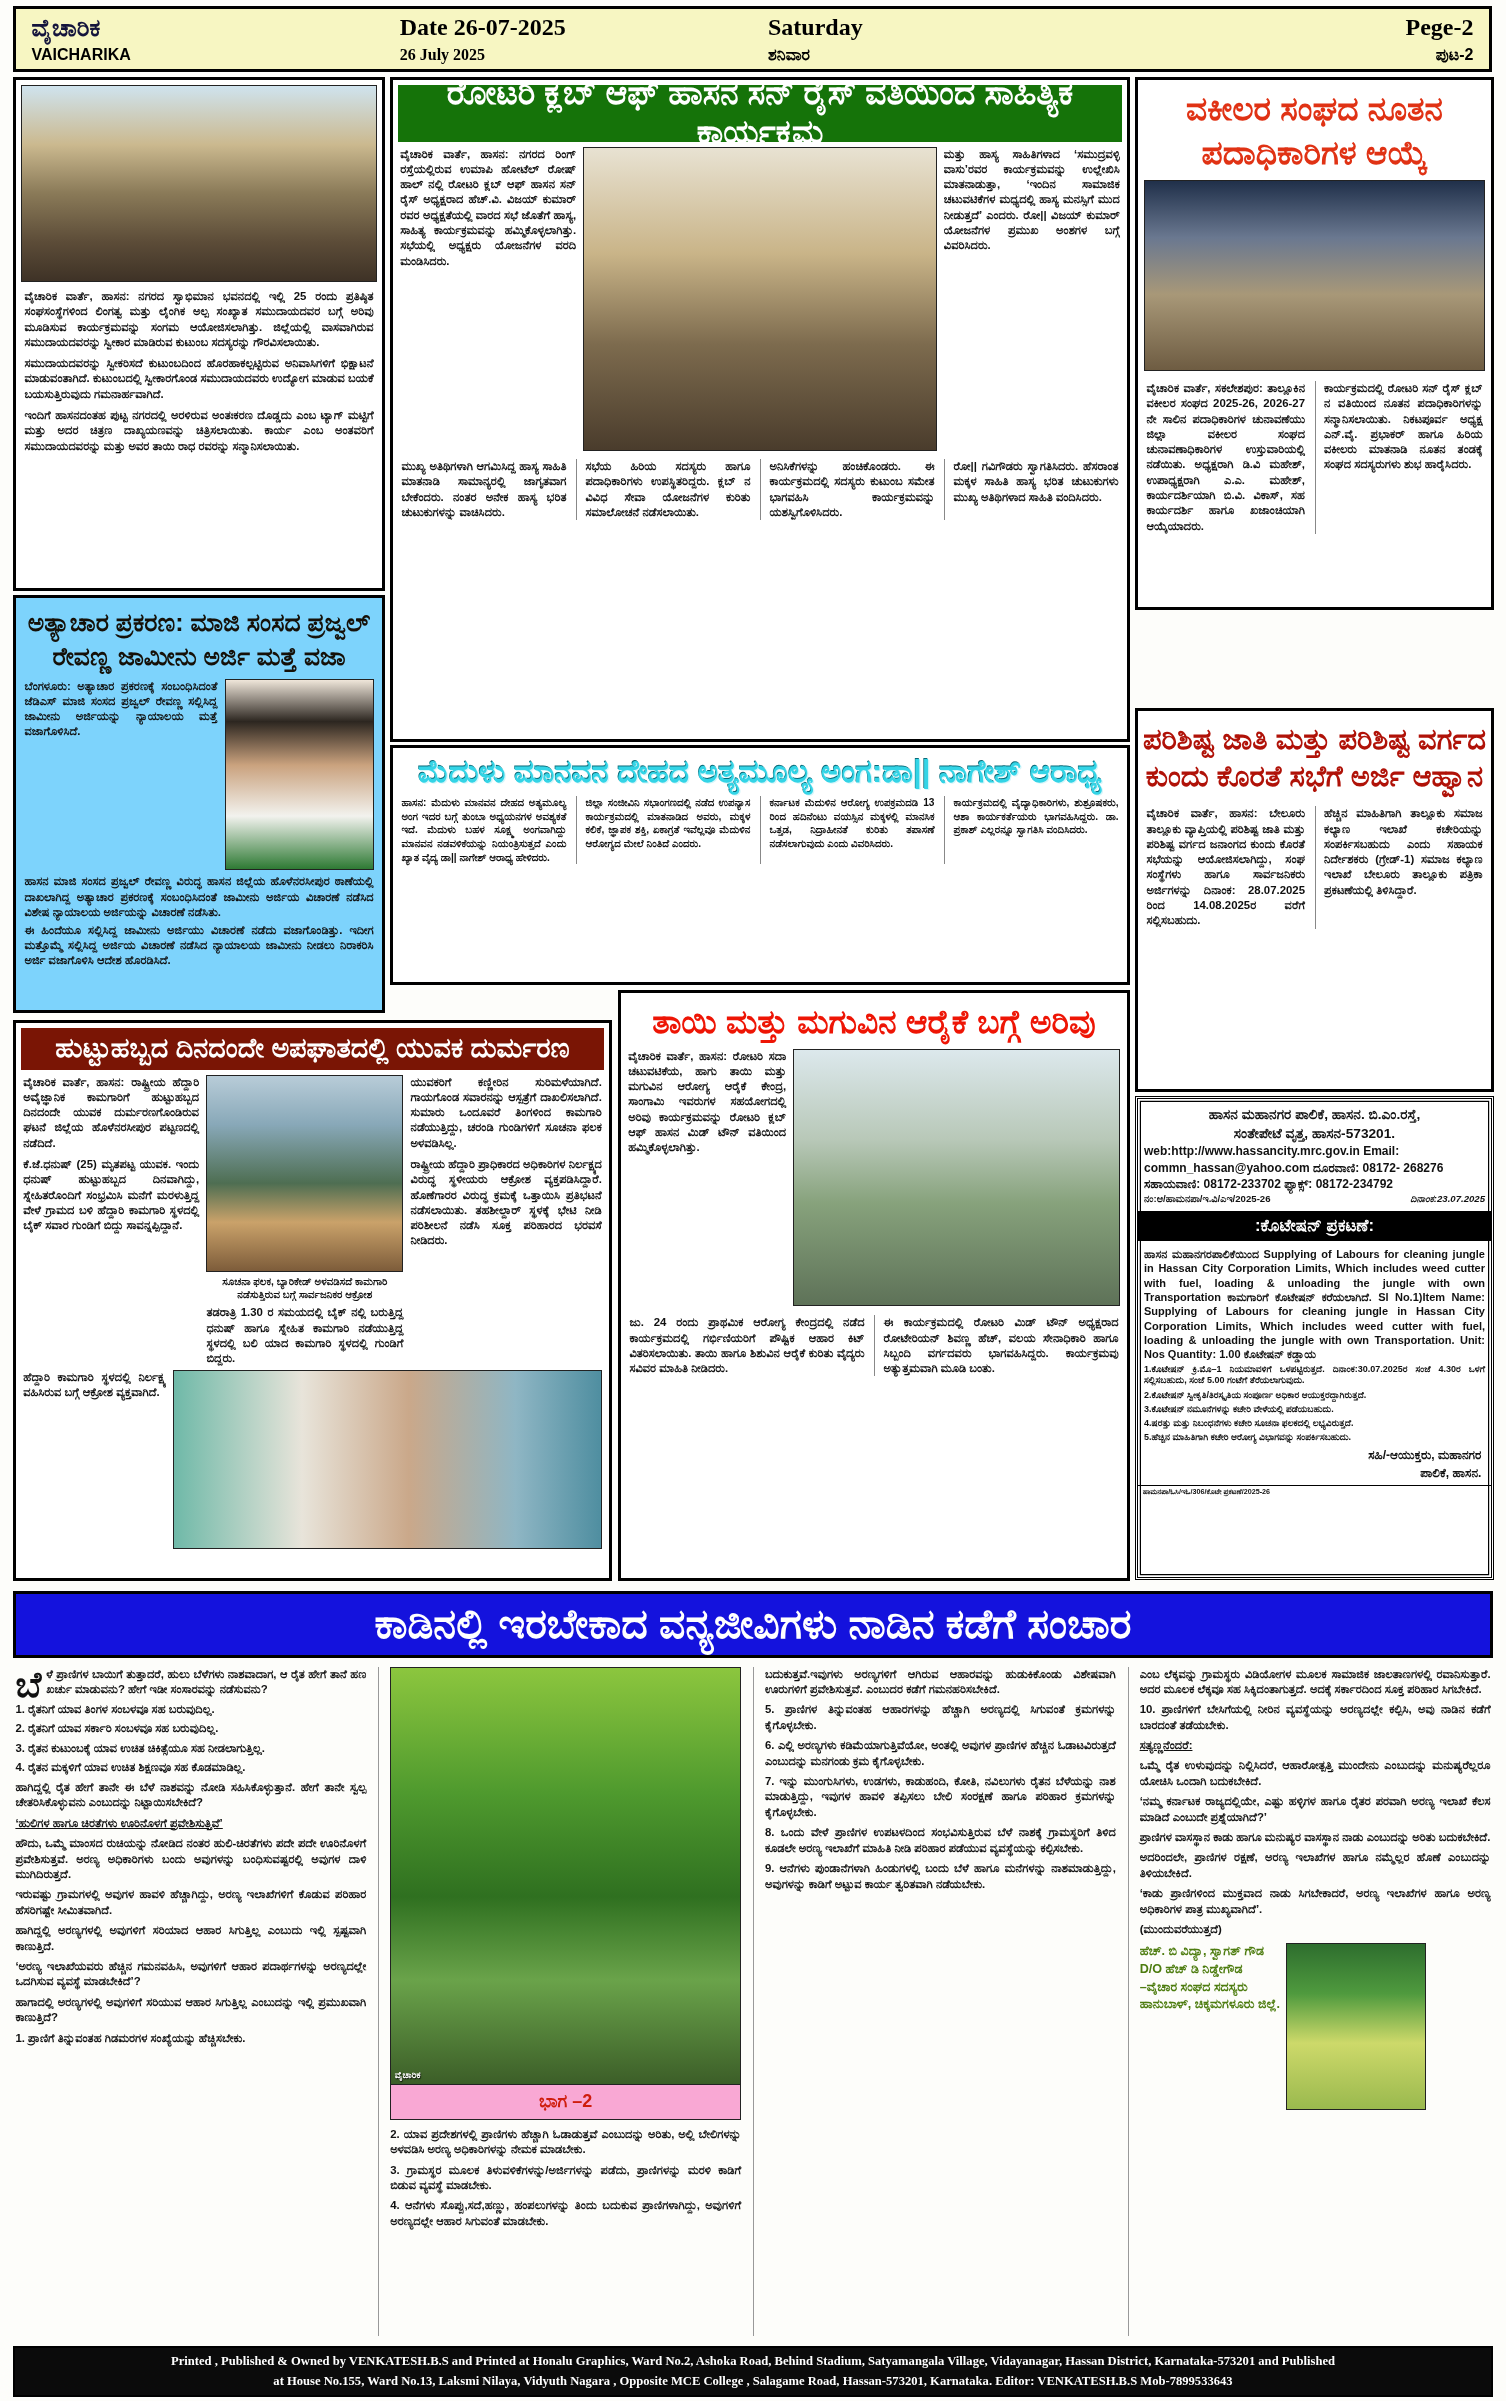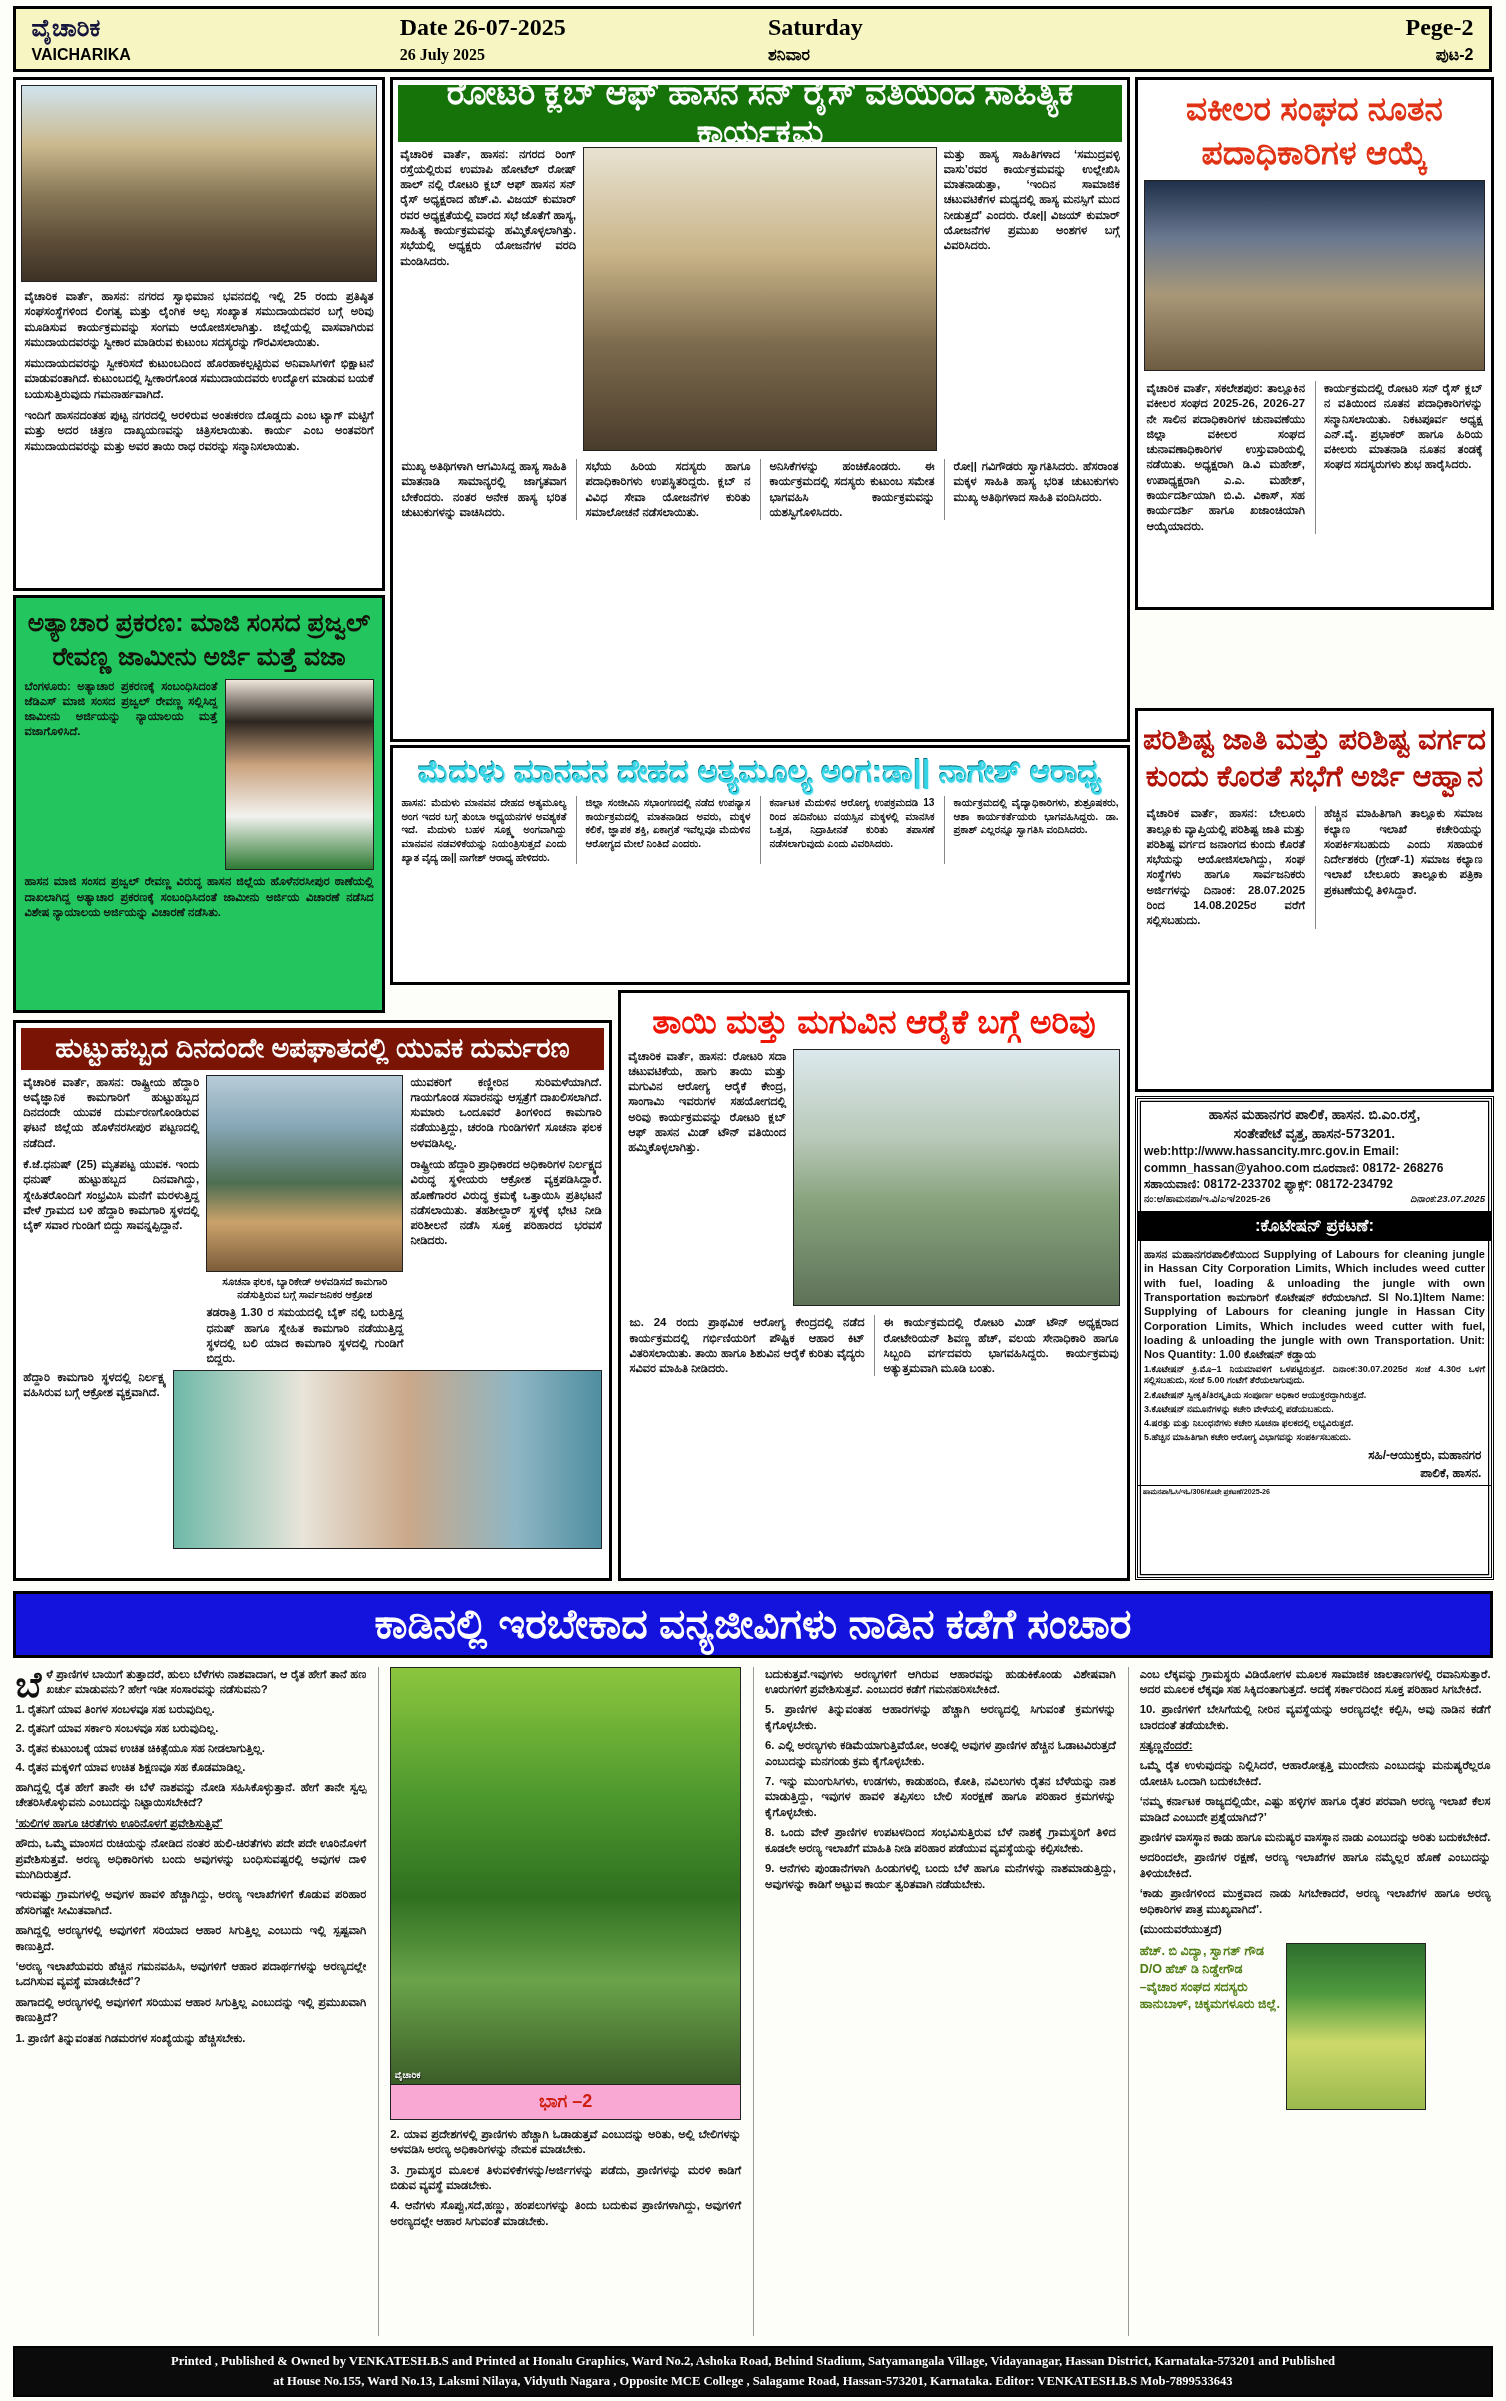--- a/index.html
+++ b/index.html
@@ -118,28 +118,29 @@
   <div class="box" style="left:1135px;top:77px;width:359px;height:533px;">
     <div class="hl-red" style="font-size:33px;padding:8.4px 3.6px 2.4px 3.6px;">ವಕೀಲರ ಸಂಘದ ನೂತನ</div>
     <div class="hl-red" style="font-size:33px;padding:0 3.6px 7.2px 3.6px;">ಪದಾಧಿಕಾರಿಗಳ ಆಯ್ಕೆ</div>
     <div class="photo ph-lawyers" style="margin:0 6px;height:191px;"></div>
     <div class="cols" style="margin-top:6px;">
       <div class="bt">ವೈಚಾರಿಕ ವಾರ್ತೆ, ಸಕಲೇಶಪುರ: ತಾಲ್ಲೂಕಿನ ವಕೀಲರ ಸಂಘದ 2025-26, 2026-27 ನೇ ಸಾಲಿನ ಪದಾಧಿಕಾರಿಗಳ ಚುನಾವಣೆಯು ಜಿಲ್ಲಾ ವಕೀಲರ ಸಂಘದ ಚುನಾವಣಾಧಿಕಾರಿಗಳ ಉಸ್ತುವಾರಿಯಲ್ಲಿ ನಡೆಯಿತು. ಅಧ್ಯಕ್ಷರಾಗಿ ಡಿ.ವಿ ಮಹೇಶ್, ಉಪಾಧ್ಯಕ್ಷರಾಗಿ ಎ.ಎ. ಮಹೇಶ್, ಕಾರ್ಯದರ್ಶಿಯಾಗಿ ಬಿ.ವಿ. ವಿಕಾಸ್, ಸಹ ಕಾರ್ಯದರ್ಶಿ ಹಾಗೂ ಖಜಾಂಚಿಯಾಗಿ ಆಯ್ಕೆಯಾದರು.</div>
       <div class="bt rule">ಕಾರ್ಯಕ್ರಮದಲ್ಲಿ ರೋಟರಿ ಸನ್ ರೈಸ್ ಕ್ಲಬ್ ನ ವತಿಯಿಂದ ನೂತನ ಪದಾಧಿಕಾರಿಗಳನ್ನು ಸನ್ಮಾನಿಸಲಾಯಿತು. ನಿಕಟಪೂರ್ವ ಅಧ್ಯಕ್ಷ ಎನ್.ವೈ. ಪ್ರಭಾಕರ್ ಹಾಗೂ ಹಿರಿಯ ವಕೀಲರು ಮಾತನಾಡಿ ನೂತನ ತಂಡಕ್ಕೆ ಸಂಘದ ಸದಸ್ಯರುಗಳು ಶುಭ ಹಾರೈಸಿದರು.</div>
     </div>
   </div>
 
-  <div class="box" style="left:13px;top:595px;width:372px;height:418px;background:#22c55e;">
+  <div class="box" style="left:13px;top:595px;width:372px;height:418px;background:#7dd3fc;">
     <div class="hl-black" style="font-size:25px;padding:8.4px 4.8px 1.2px 4.8px;">ಅತ್ಯಾಚಾರ ಪ್ರಕರಣ: ಮಾಜಿ ಸಂಸದ ಪ್ರಜ್ವಲ್</div>
     <div class="hl-black" style="font-size:25px;padding:0 4.8px 6px 4.8px;">ರೇವಣ್ಣ ಜಾಮೀನು ಅರ್ಜಿ ಮತ್ತೆ ವಜಾ</div>
     <div style="display:flex;gap:7.2px;padding:0 8.4px;">
       <div class="bt" style="flex:1;">ಬೆಂಗಳೂರು: ಅತ್ಯಾಚಾರ ಪ್ರಕರಣಕ್ಕೆ ಸಂಬಂಧಿಸಿದಂತೆ ಜೆಡಿಎಸ್ ಮಾಜಿ ಸಂಸದ ಪ್ರಜ್ವಲ್ ರೇವಣ್ಣ ಸಲ್ಲಿಸಿದ್ದ ಜಾಮೀನು ಅರ್ಜಿಯನ್ನು ನ್ಯಾಯಾಲಯ ಮತ್ತೆ ವಜಾಗೊಳಿಸಿದೆ.</div>
       <div class="photo ph-portrait" style="width:149px;height:191px;"></div>
     </div>
     <div class="bt" style="padding:4.8px 8.4px 0 8.4px;">ಹಾಸನ ಮಾಜಿ ಸಂಸದ ಪ್ರಜ್ವಲ್ ರೇವಣ್ಣ ವಿರುದ್ಧ ಹಾಸನ ಜಿಲ್ಲೆಯ ಹೊಳೆನರಸೀಪುರ ಠಾಣೆಯಲ್ಲಿ ದಾಖಲಾಗಿದ್ದ ಅತ್ಯಾಚಾರ ಪ್ರಕರಣಕ್ಕೆ ಸಂಬಂಧಿಸಿದಂತೆ ಜಾಮೀನು ಅರ್ಜಿಯ ವಿಚಾರಣೆ ನಡೆಸಿದ ವಿಶೇಷ ನ್ಯಾಯಾಲಯ ಅರ್ಜಿಯನ್ನು ವಿಚಾರಣೆ ನಡೆಸಿತು.</div>
+    <div class="bt" style="padding:2.4px 8.4px;">ಈ ಹಿಂದೆಯೂ ಸಲ್ಲಿಸಿದ್ದ ಜಾಮೀನು ಅರ್ಜಿಯು ವಿಚಾರಣೆ ನಡೆದು ವಜಾಗೊಂಡಿತ್ತು. ಇದೀಗ ಮತ್ತೊಮ್ಮೆ ಸಲ್ಲಿಸಿದ್ದ ಅರ್ಜಿಯ ವಿಚಾರಣೆ ನಡೆಸಿದ ನ್ಯಾಯಾಲಯ ಜಾಮೀನು ನೀಡಲು ನಿರಾಕರಿಸಿ ಅರ್ಜಿ ವಜಾಗೊಳಿಸಿ ಆದೇಶ ಹೊರಡಿಸಿದೆ.</div>
   </div>
 
   <div class="box" style="left:390px;top:745px;width:740px;height:240px;">
     <div class="hl-cyan">ಮೆದುಳು ಮಾನವನ ದೇಹದ ಅತ್ಯಮೂಲ್ಯ ಅಂಗ:ಡಾ|| ನಾಗೇಶ್ ಆರಾಧ್ಯ</div>
     <div class="cols">
       <div class="bt" style="font-size:10.2px;">ಹಾಸನ: ಮೆದುಳು ಮಾನವನ ದೇಹದ ಅತ್ಯಮೂಲ್ಯ ಅಂಗ ಇದರ ಬಗ್ಗೆ ತುಂಬಾ ಅಧ್ಯಯನಗಳ ಅವಶ್ಯಕತೆ ಇದೆ. ಮೆದುಳು ಬಹಳ ಸೂಕ್ಷ್ಮ ಅಂಗವಾಗಿದ್ದು ಮಾನವನ ನಡವಳಿಕೆಯನ್ನು ನಿಯಂತ್ರಿಸುತ್ತದೆ ಎಂದು ಖ್ಯಾತ ವೈದ್ಯ ಡಾ|| ನಾಗೇಶ್ ಆರಾಧ್ಯ ಹೇಳಿದರು.</div>
       <div class="bt rule" style="font-size:10.2px;">ಜಿಲ್ಲಾ ಸಂಜೀವಿನಿ ಸಭಾಂಗಣದಲ್ಲಿ ನಡೆದ ಉಪನ್ಯಾಸ ಕಾರ್ಯಕ್ರಮದಲ್ಲಿ ಮಾತನಾಡಿದ ಅವರು, ಮಕ್ಕಳ ಕಲಿಕೆ, ಜ್ಞಾಪಕ ಶಕ್ತಿ, ಏಕಾಗ್ರತೆ ಇವೆಲ್ಲವೂ ಮೆದುಳಿನ ಆರೋಗ್ಯದ ಮೇಲೆ ನಿಂತಿದೆ ಎಂದರು.</div>
       <div class="bt rule" style="font-size:10.2px;">ಕರ್ನಾಟಕ ಮೆದುಳಿನ ಆರೋಗ್ಯ ಉಪಕ್ರಮದಡಿ 13 ರಿಂದ ಹದಿನೆಂಟು ವಯಸ್ಸಿನ ಮಕ್ಕಳಲ್ಲಿ ಮಾನಸಿಕ ಒತ್ತಡ, ನಿದ್ರಾಹೀನತೆ ಕುರಿತು ತಪಾಸಣೆ ನಡೆಸಲಾಗುವುದು ಎಂದು ವಿವರಿಸಿದರು.</div>
       <div class="bt rule" style="font-size:10.2px;">ಕಾರ್ಯಕ್ರಮದಲ್ಲಿ ವೈದ್ಯಾಧಿಕಾರಿಗಳು, ಶುಶ್ರೂಷಕರು, ಆಶಾ ಕಾರ್ಯಕರ್ತೆಯರು ಭಾಗವಹಿಸಿದ್ದರು. ಡಾ. ಪ್ರಕಾಶ್ ಎಲ್ಲರನ್ನೂ ಸ್ವಾಗತಿಸಿ ವಂದಿಸಿದರು.</div>
     </div>

